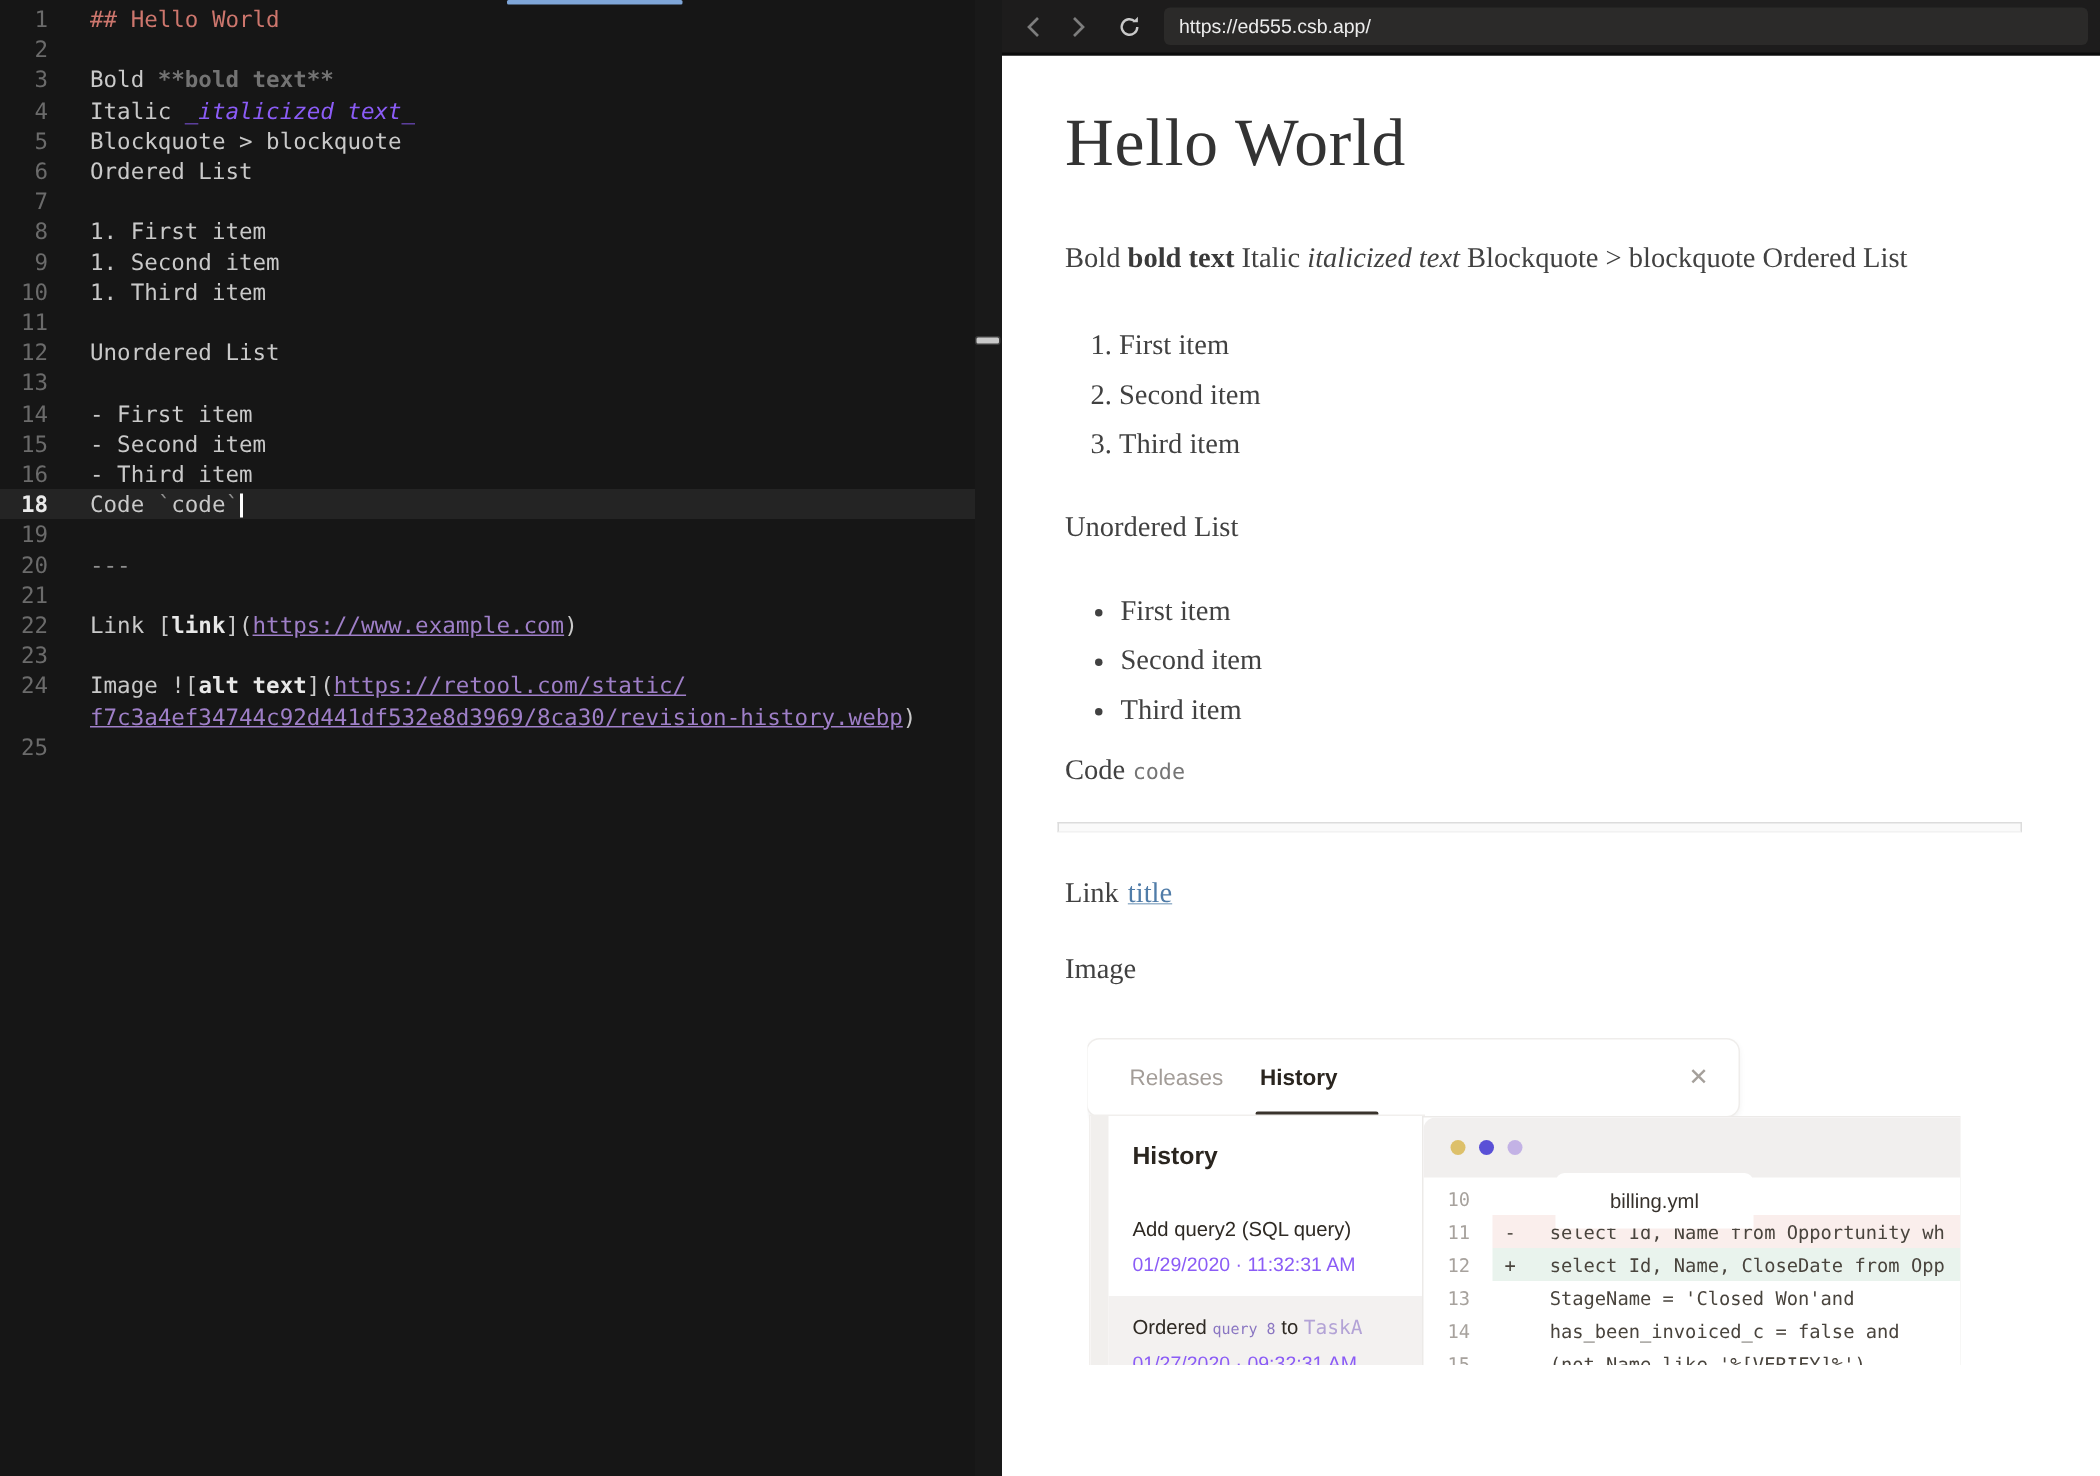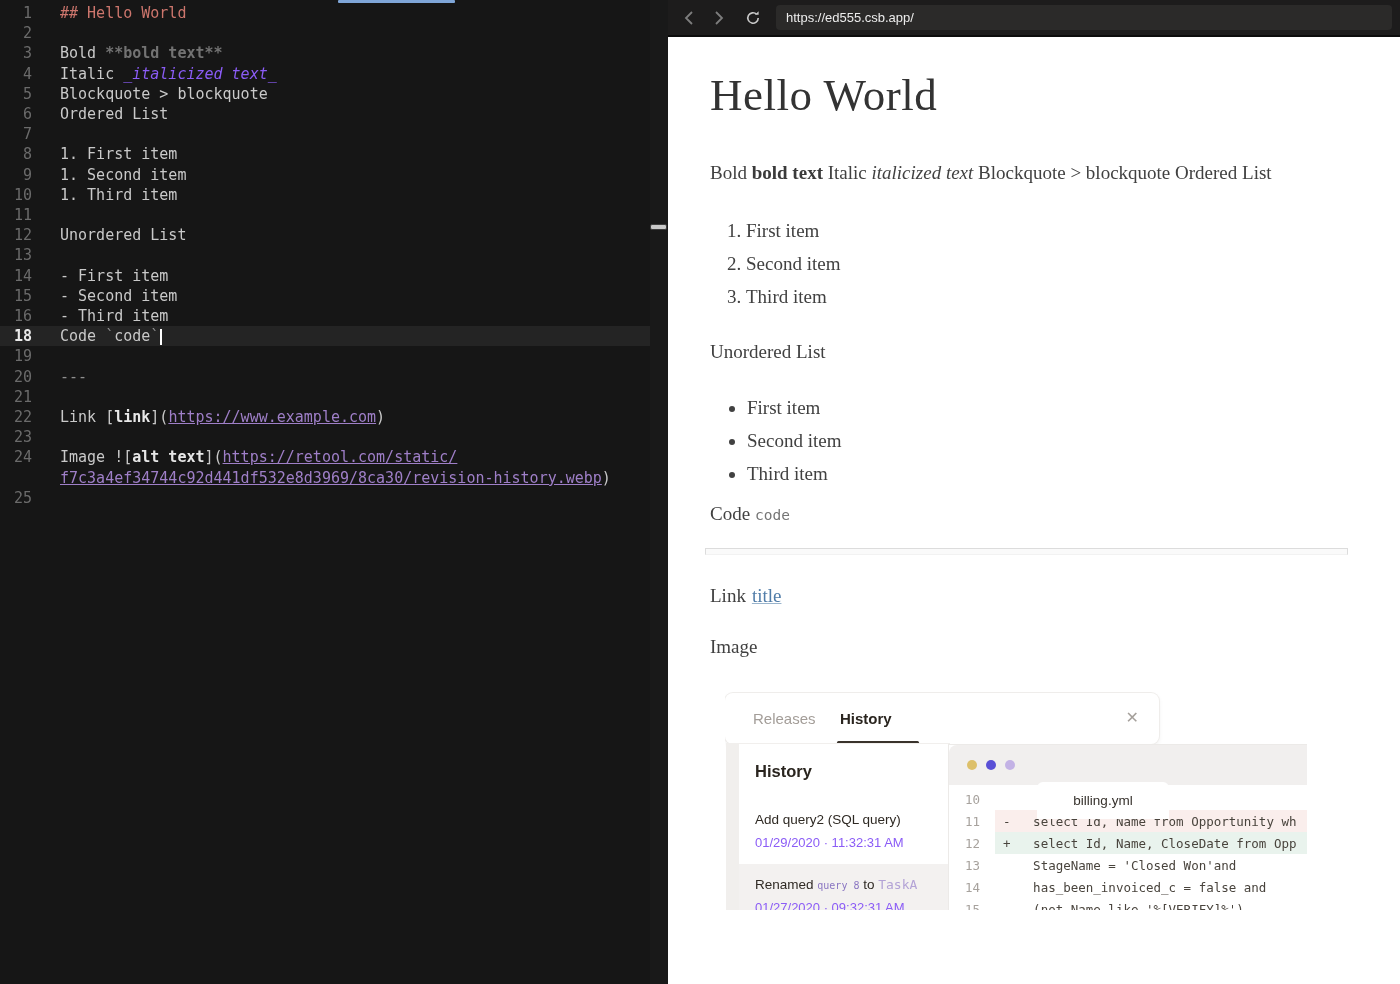--- a/index.html
+++ b/index.html
@@ -275,21 +275,21 @@
       </div>
 
       <div class="rpanel">
         <div class="strip"></div>
         <div class="rp-title">History</div>
         <div class="hitem first" id="hitem-0">
           <div class="t"><span class="t">Add query2 (SQL query)</span></div>
             <div class="d">01/29/2020 · 11:32:31 AM</div>
         </div>
         <div class="hitem second" id="hitem-1">
-          <div class="t"><span class="t">Renamed </span><span class="hq">query</span><span class="hq"> 8</span><span class="t"> to </span><span class="hq2">TaskA</span></div>
+          <div class="t"><span class="t">Ordered </span><span class="hq">query</span><span class="hq"> 8</span><span class="t"> to </span><span class="hq2">TaskA</span></div>
             <div class="d">01/27/2020 · 09:32:31 AM</div>
         </div>
       </div>
 
       <div class="rdiff">
         <div class="rdiff-head">
           <span class="dot" id="dot-0" style="left: 18px; background: rgb(221, 192, 106);"></span>
           <span class="dot" id="dot-1" style="left: 37px; background: rgb(90, 80, 214);"></span>
           <span class="dot" id="dot-2" style="left: 56px; background: rgb(195, 178, 229);"></span>
           <div class="ftab">billing.yml</div>

